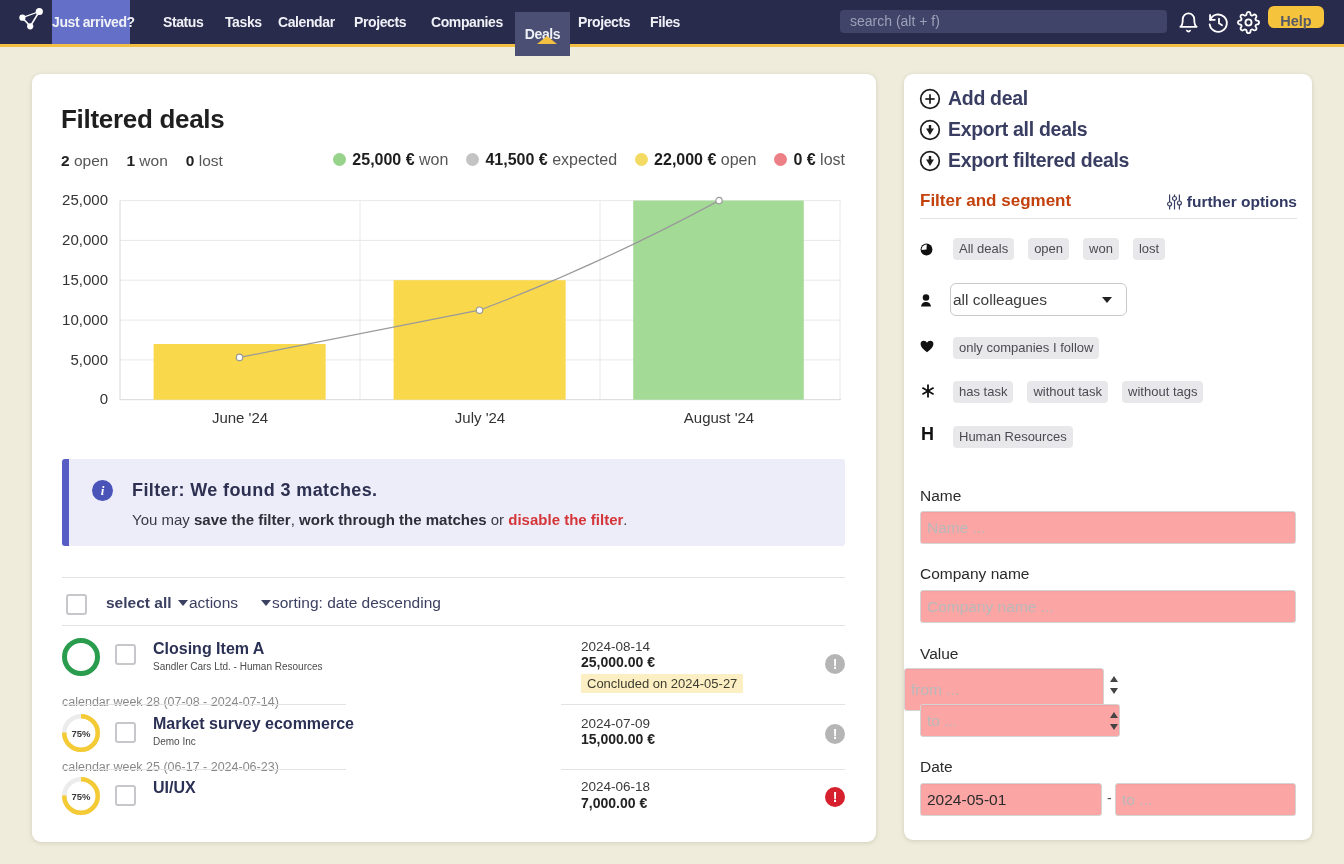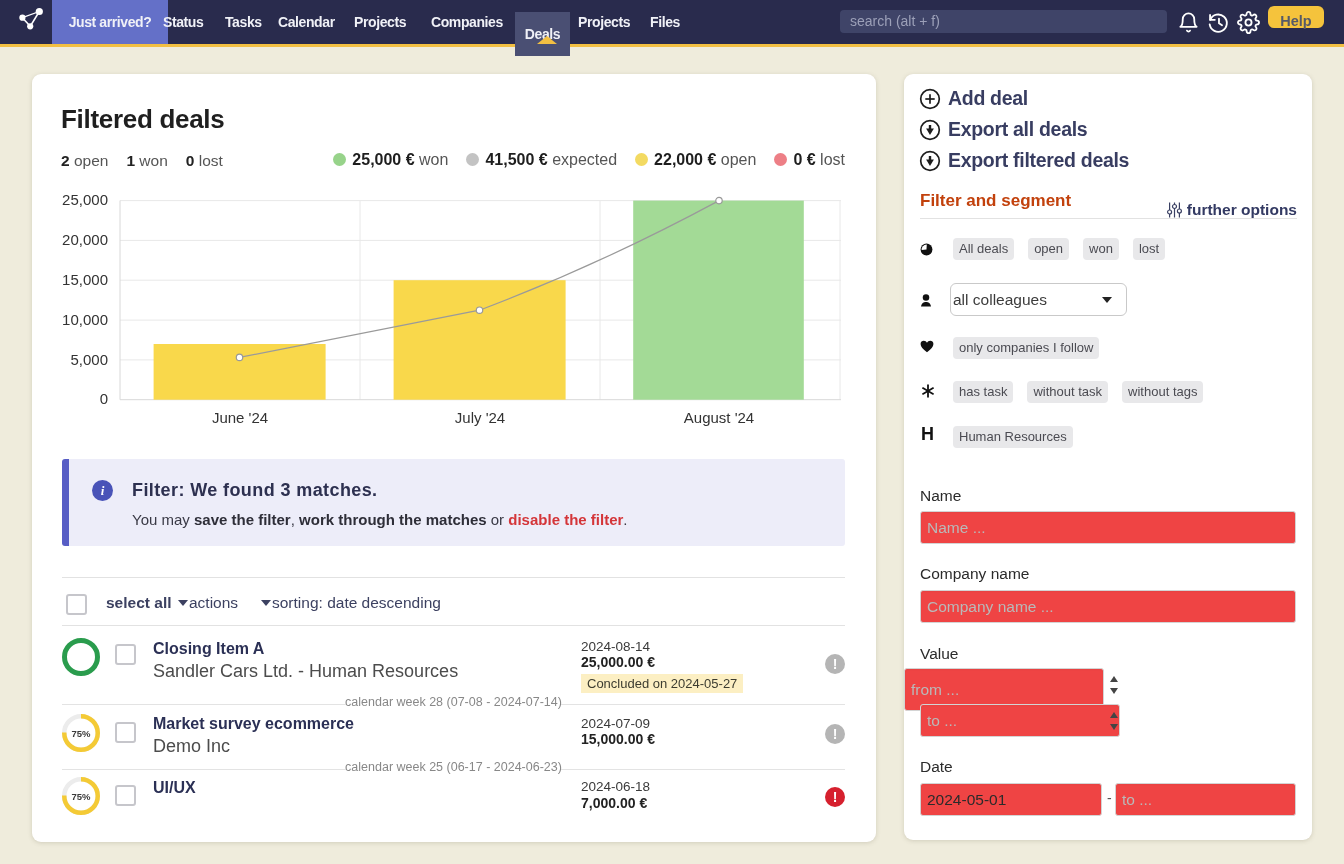--- a/index.html
+++ b/index.html
@@ -32,54 +32,54 @@
 #infobox h2 { position:absolute; left:63px; top:21px; font-size:18px; color:#2d3050; letter-spacing:.4px; }
 #infobox p { position:absolute; left:63px; top:52px; font-size:15px; color:#3a3a46; }
 #infobox p b { color:#2e2e38; }
 #infobox .red { color:#d43539; font-weight:700; }
 hr.rule { position:absolute; left:30px; width:783px; border:none; border-top:1px solid #e2e2e2; }
 
 .cbx { position:absolute; width:21px; height:21px; background:#fff; border:2px solid #c6c6cb; border-radius:3px; }
 #selrow { position:absolute; left:0; top:514px; width:100%; height:48px; font-size:15.5px; color:#3c4161; }
 .caret { display:inline-block; width:0; height:0; border-left:5px solid transparent; border-right:5px solid transparent; border-top:6px solid #3c4161; vertical-align:2px; }
 .rowtitle { position:absolute; font-size:16px; font-weight:700; color:#2b3055; }
-.rowsub { position:absolute; font-size:18px; color:#4c4c4c; }
+.rowsub { position:absolute; font-size:10px; color:#4c4c4c; }
 .rdate { position:absolute; left:549px; font-size:13.5px; color:#3a3a3a; }
 .rval { position:absolute; left:549px; font-size:14px; font-weight:700; color:#222; }
 .excl { position:absolute; left:793px; width:20px; height:20px; border-radius:50%; color:#fff; font-weight:700; font-size:14px; text-align:center; line-height:20px; }
-.cw { position:absolute; width:783px; left:30px; text-align:center; font-size:12.5px; color:#888; }
+.cw { position:absolute; width:783px; left:30px; font-size:12.5px; color:#888; }
 .cw:before, .cw:after { content:""; position:absolute; top:9px; height:1px; background:#e3e3e3; width:284px; }
 .cw:before { left:0; }
 .cw:after { right:0; }
 
 .sideact { position:absolute; left:44px; font-size:19.5px; font-weight:700; color:#383d61; letter-spacing:-0.3px; }
 #fseg { position:absolute; left:16px; top:117px; font-size:17px; font-weight:700; color:#c2410c; }
-#fopts { position:absolute; right:15px; top:119px; font-size:15.5px; font-weight:700; color:#333a63;margin-top:8px; }
+#fopts { position:absolute; right:15px; top:119px; font-size:15.5px; font-weight:700; color:#333a63; }
 .chip { display:inline-block; background:#e8e8ea; border-radius:4px; color:#4b4b52; font-size:13px; padding:3px 6px 4px; margin-right:14px; }
 .frow { position:absolute; left:49px; }
 label.flabel { position:absolute; left:16px; font-size:15.5px; color:#2b2b2b; }
-input.fin { position:absolute; border:1px solid #d4d4d4; border-radius:3px; font-size:15.5px; padding-left:6px; color:#2b2b2b; font-family:"Liberation Sans",sans-serif; background:#ef4444; box-shadow:inset 0 1px 2px rgba(0,0,0,.04); }
+input.fin { position:absolute; border:1px solid #d4d4d4; border-radius:3px; font-size:15.5px; padding-left:6px; color:#2b2b2b; font-family:"Liberation Sans",sans-serif; background:#fca5a5; box-shadow:inset 0 1px 2px rgba(0,0,0,.04); }
 input.fin::placeholder { color:#b9b9b9; }
 .spin { position:absolute; width:15px; height:26px; }
 .spin .up, .spin .dn { position:absolute; left:3px; width:0; height:0; border-left:4.5px solid transparent; border-right:4.5px solid transparent; }
 .spin .up { top:4px; border-bottom:6px solid #444; }
 .spin .dn { bottom:4px; border-top:6px solid #444; }
 </style>
 </head>
 <body>
 <div id="nav">
   <svg width="44" height="40" viewBox="0 0 44 40" style="position:absolute;left:8px;top:2px;">
     <line x1="14.4" y1="15.7" x2="31.3" y2="9.5" stroke="#fff" stroke-width="1.3"></line>
     <line x1="14.4" y1="15.7" x2="22.2" y2="24.3" stroke="#fff" stroke-width="1.6"></line>
     <line x1="22.2" y1="24.3" x2="31.3" y2="9.5" stroke="#fff" stroke-width="1.6"></line>
     <circle cx="31.3" cy="9.5" r="3.6" fill="#fff"></circle>
     <circle cx="14.4" cy="15.7" r="3.1" fill="#fff"></circle>
     <circle cx="22.2" cy="24.3" r="3.1" fill="#fff"></circle>
   </svg>
-  <div class="item" id="jt" style="left:52px;width:116px;text-align:center;">Just arrived?</div>
+  <div class="item" id="jt" style="left:52px;width:78px;text-align:center;">Just arrived?</div>
   <div class="item" style="left:163px;">Status</div>
   <div class="item" style="left:225px;">Tasks</div>
   <div class="item" style="left:278px;">Calendar</div>
   <div class="item" style="left:354px;">Projects</div>
   <div class="item" style="left:431px;">Companies</div>
   <div class="item" id="deals-tab" style="left:515px;width:55px;text-align:center;margin-top:12px;">Deals</div>
   <div id="deals-caret"></div>
   <div class="item" style="left:578px;">Projects</div>
   <div class="item" style="left:650px;">Files</div>
   <div id="search">search (alt + f)</div>

